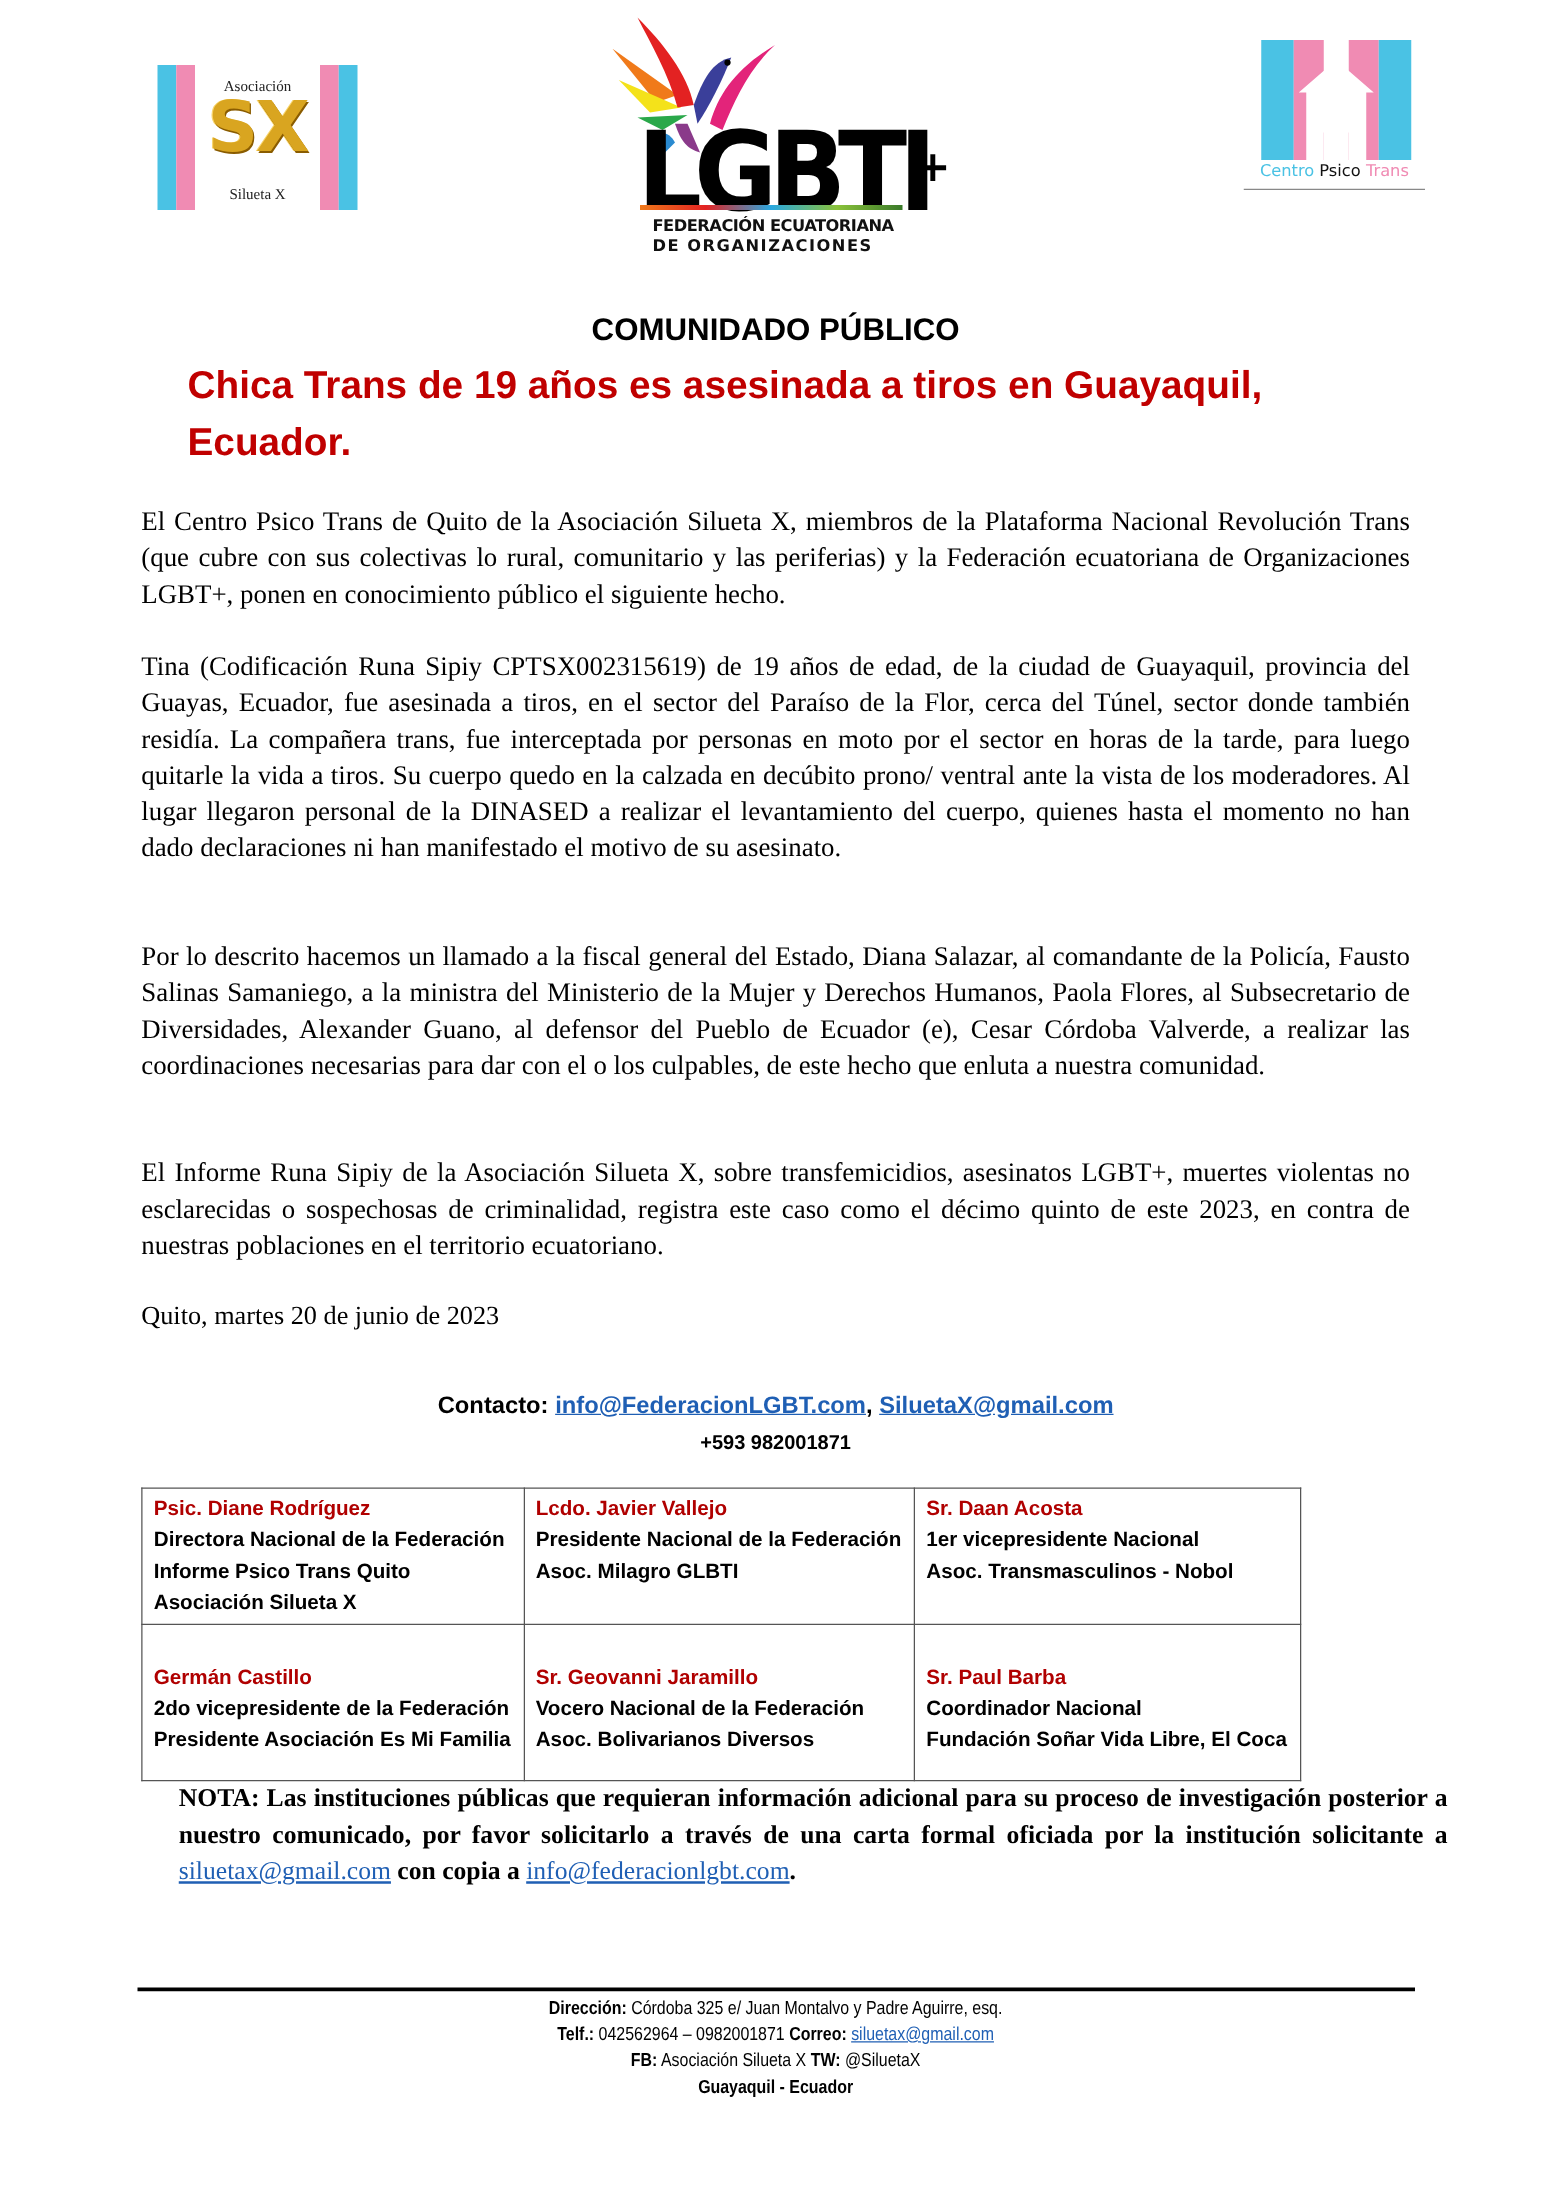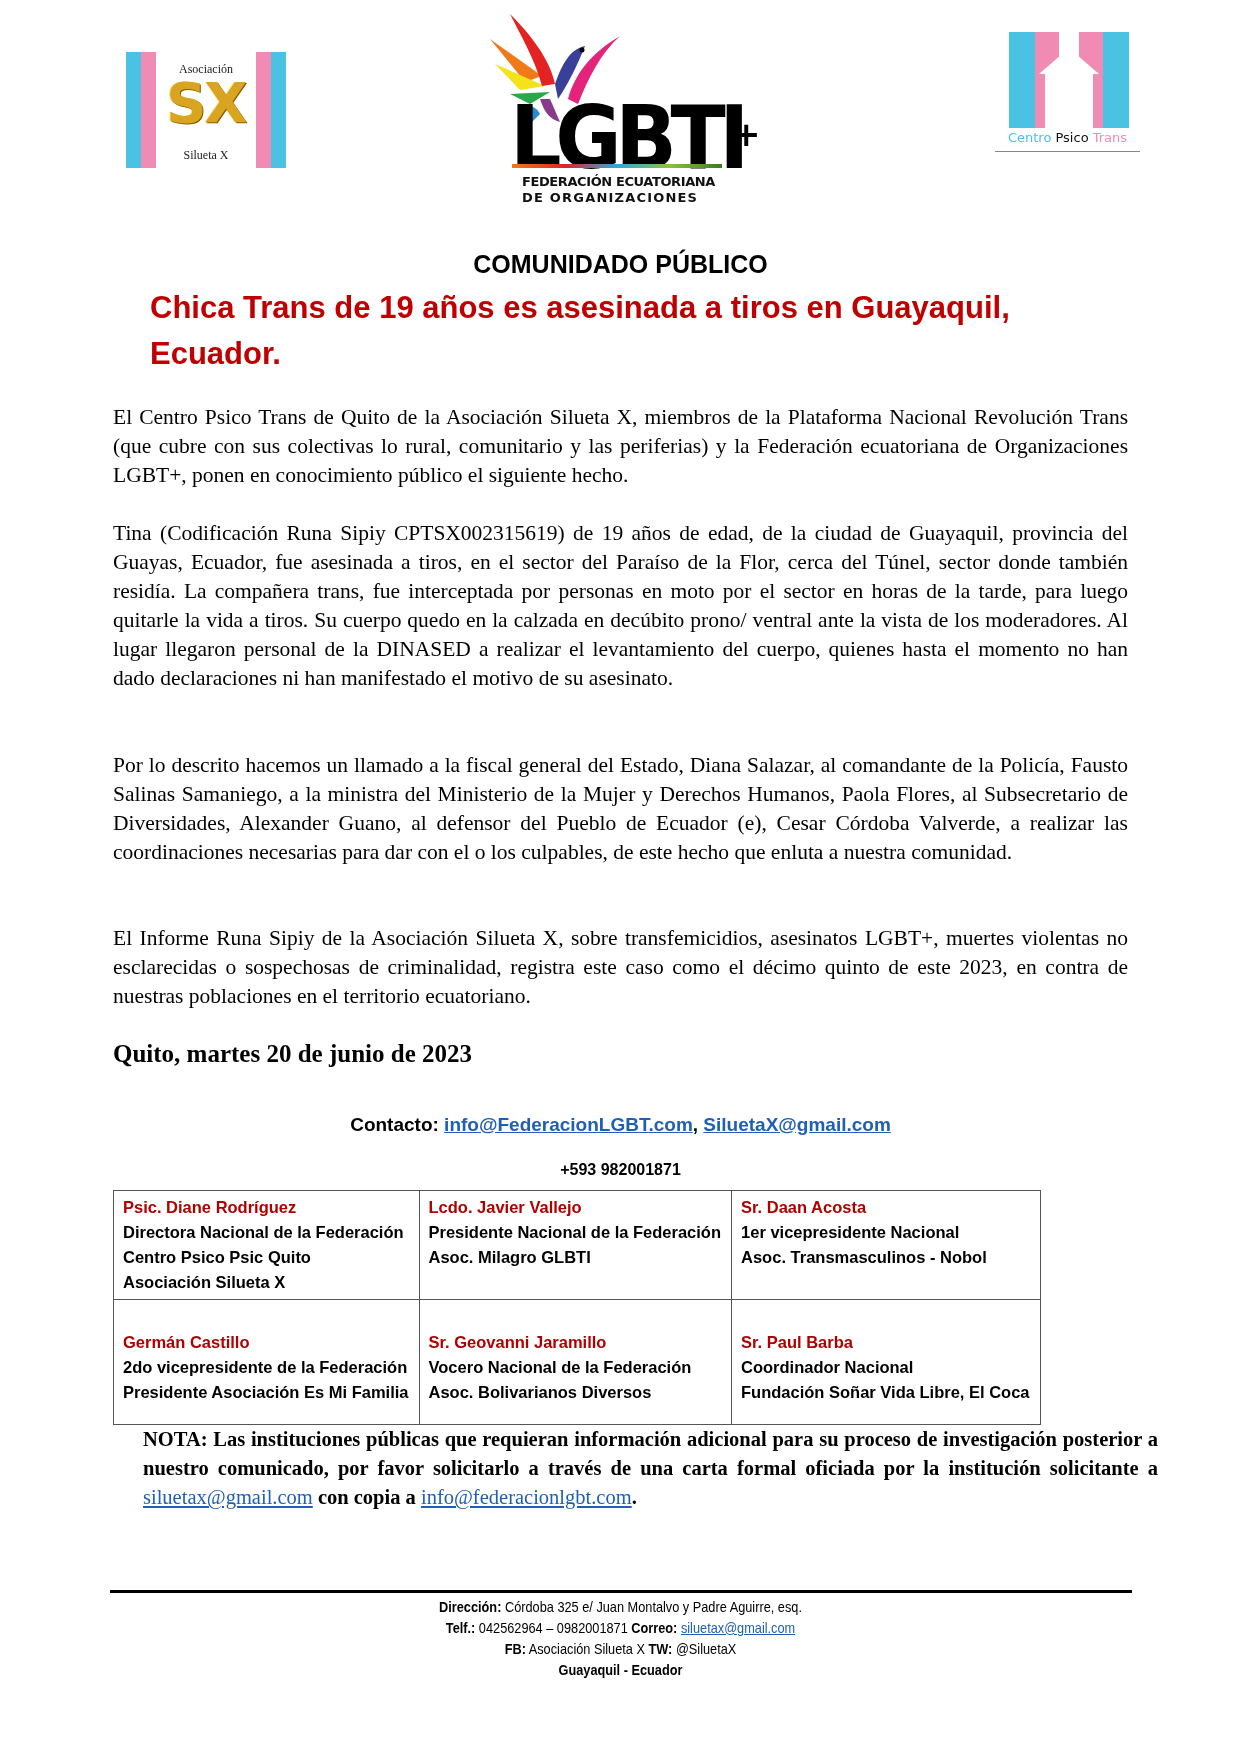--- a/index.html
+++ b/index.html
@@ -29,25 +29,25 @@
   
   #title-main { left:0; width:1241px; top:250px; text-align:center; font-family:"Liberation Sans", sans-serif; font-weight:bold; font-size:25px; color:#000; }
   #title-red { left:150px; width:940px; top:285px; font-family:"Liberation Sans", sans-serif; font-weight:bold; font-size:31px; line-height:46px; color:#c00000; }
 
   
   .para { position:absolute; left:113px; width:1015px; font-size:21.5px; line-height:29px; text-align:justify; text-align-last:left; }
   #p1 { top:403px; }
   #p2 { top:519px; }
   #p3 { top:751px; }
   #p4 { top:924px; }
-  #date-line { left:113px; top:1040px; font-weight:bold; font-size:25px; }
+  #date-line { left:113px; top:1040px; font-weight:normal; font-size:21px; }
 
   
   #contact { left:0; width:1241px; top:1114px; text-align:center; font-family:"Liberation Sans", sans-serif; font-weight:bold; font-size:19px; }
-  #contact-phone { left:0; width:1241px; top:1146px; text-align:center; font-family:"Liberation Sans", sans-serif; font-weight:bold; font-size:16px;margin-top:15px; }
+  #contact-phone { left:0; width:1241px; top:1146px; text-align:center; font-family:"Liberation Sans", sans-serif; font-weight:bold; font-size:16px; }
   a.link { color:#1f5fb4; text-decoration:underline; font-weight:normal; }
   #contact a.link { font-weight:bold; }
 
   
   #sig-table { position:absolute; left:113px; top:1190px; width:904px; border-collapse:collapse; font-family:"Liberation Sans", sans-serif; font-weight:bold; font-size:16.5px; }
   #sig-table td { border:1px solid #555; vertical-align:top; padding:4px 10px 4px 9px; width:33.33%; line-height:25px; }
   #sig-table tr.r1 td { height:94px; }
   #sig-table tr.r2 td { height:90px; padding-top:30px; }
   .sig-name { color:#b00000; display:block; }
   .sig-line { color:#000; display:block; white-space:nowrap; }
@@ -121,21 +121,21 @@
   <span>Contacto: </span><a class="link" href="#">info@FederacionLGBT.com</a><span>, </span><a class="link" href="#">SiluetaX@gmail.com</a>
 </div>
 <div id="contact-phone" class="abs">+593 982001871</div>
 
 <table id="sig-table">
   <tbody>
       <tr class="r1">
     <td>
       <span class="sig-name">Psic. Diane Rodríguez</span>
       <span class="sig-line">Directora Nacional de la Federación</span>
-      <span class="sig-line">Centro Psico Psic Quito</span>
+      <span class="sig-line">Informe Psico Trans Quito</span>
       <span class="sig-line">Asociación Silueta X</span>
     </td>
     <td>
       <span class="sig-name">Lcdo. Javier Vallejo</span>
       <span class="sig-line">Presidente Nacional de la Federación</span>
       <span class="sig-line">Asoc. Milagro GLBTI</span>
     </td>
     <td>
       <span class="sig-name">Sr. Daan Acosta</span>
       <span class="sig-line">1er vicepresidente Nacional</span>

